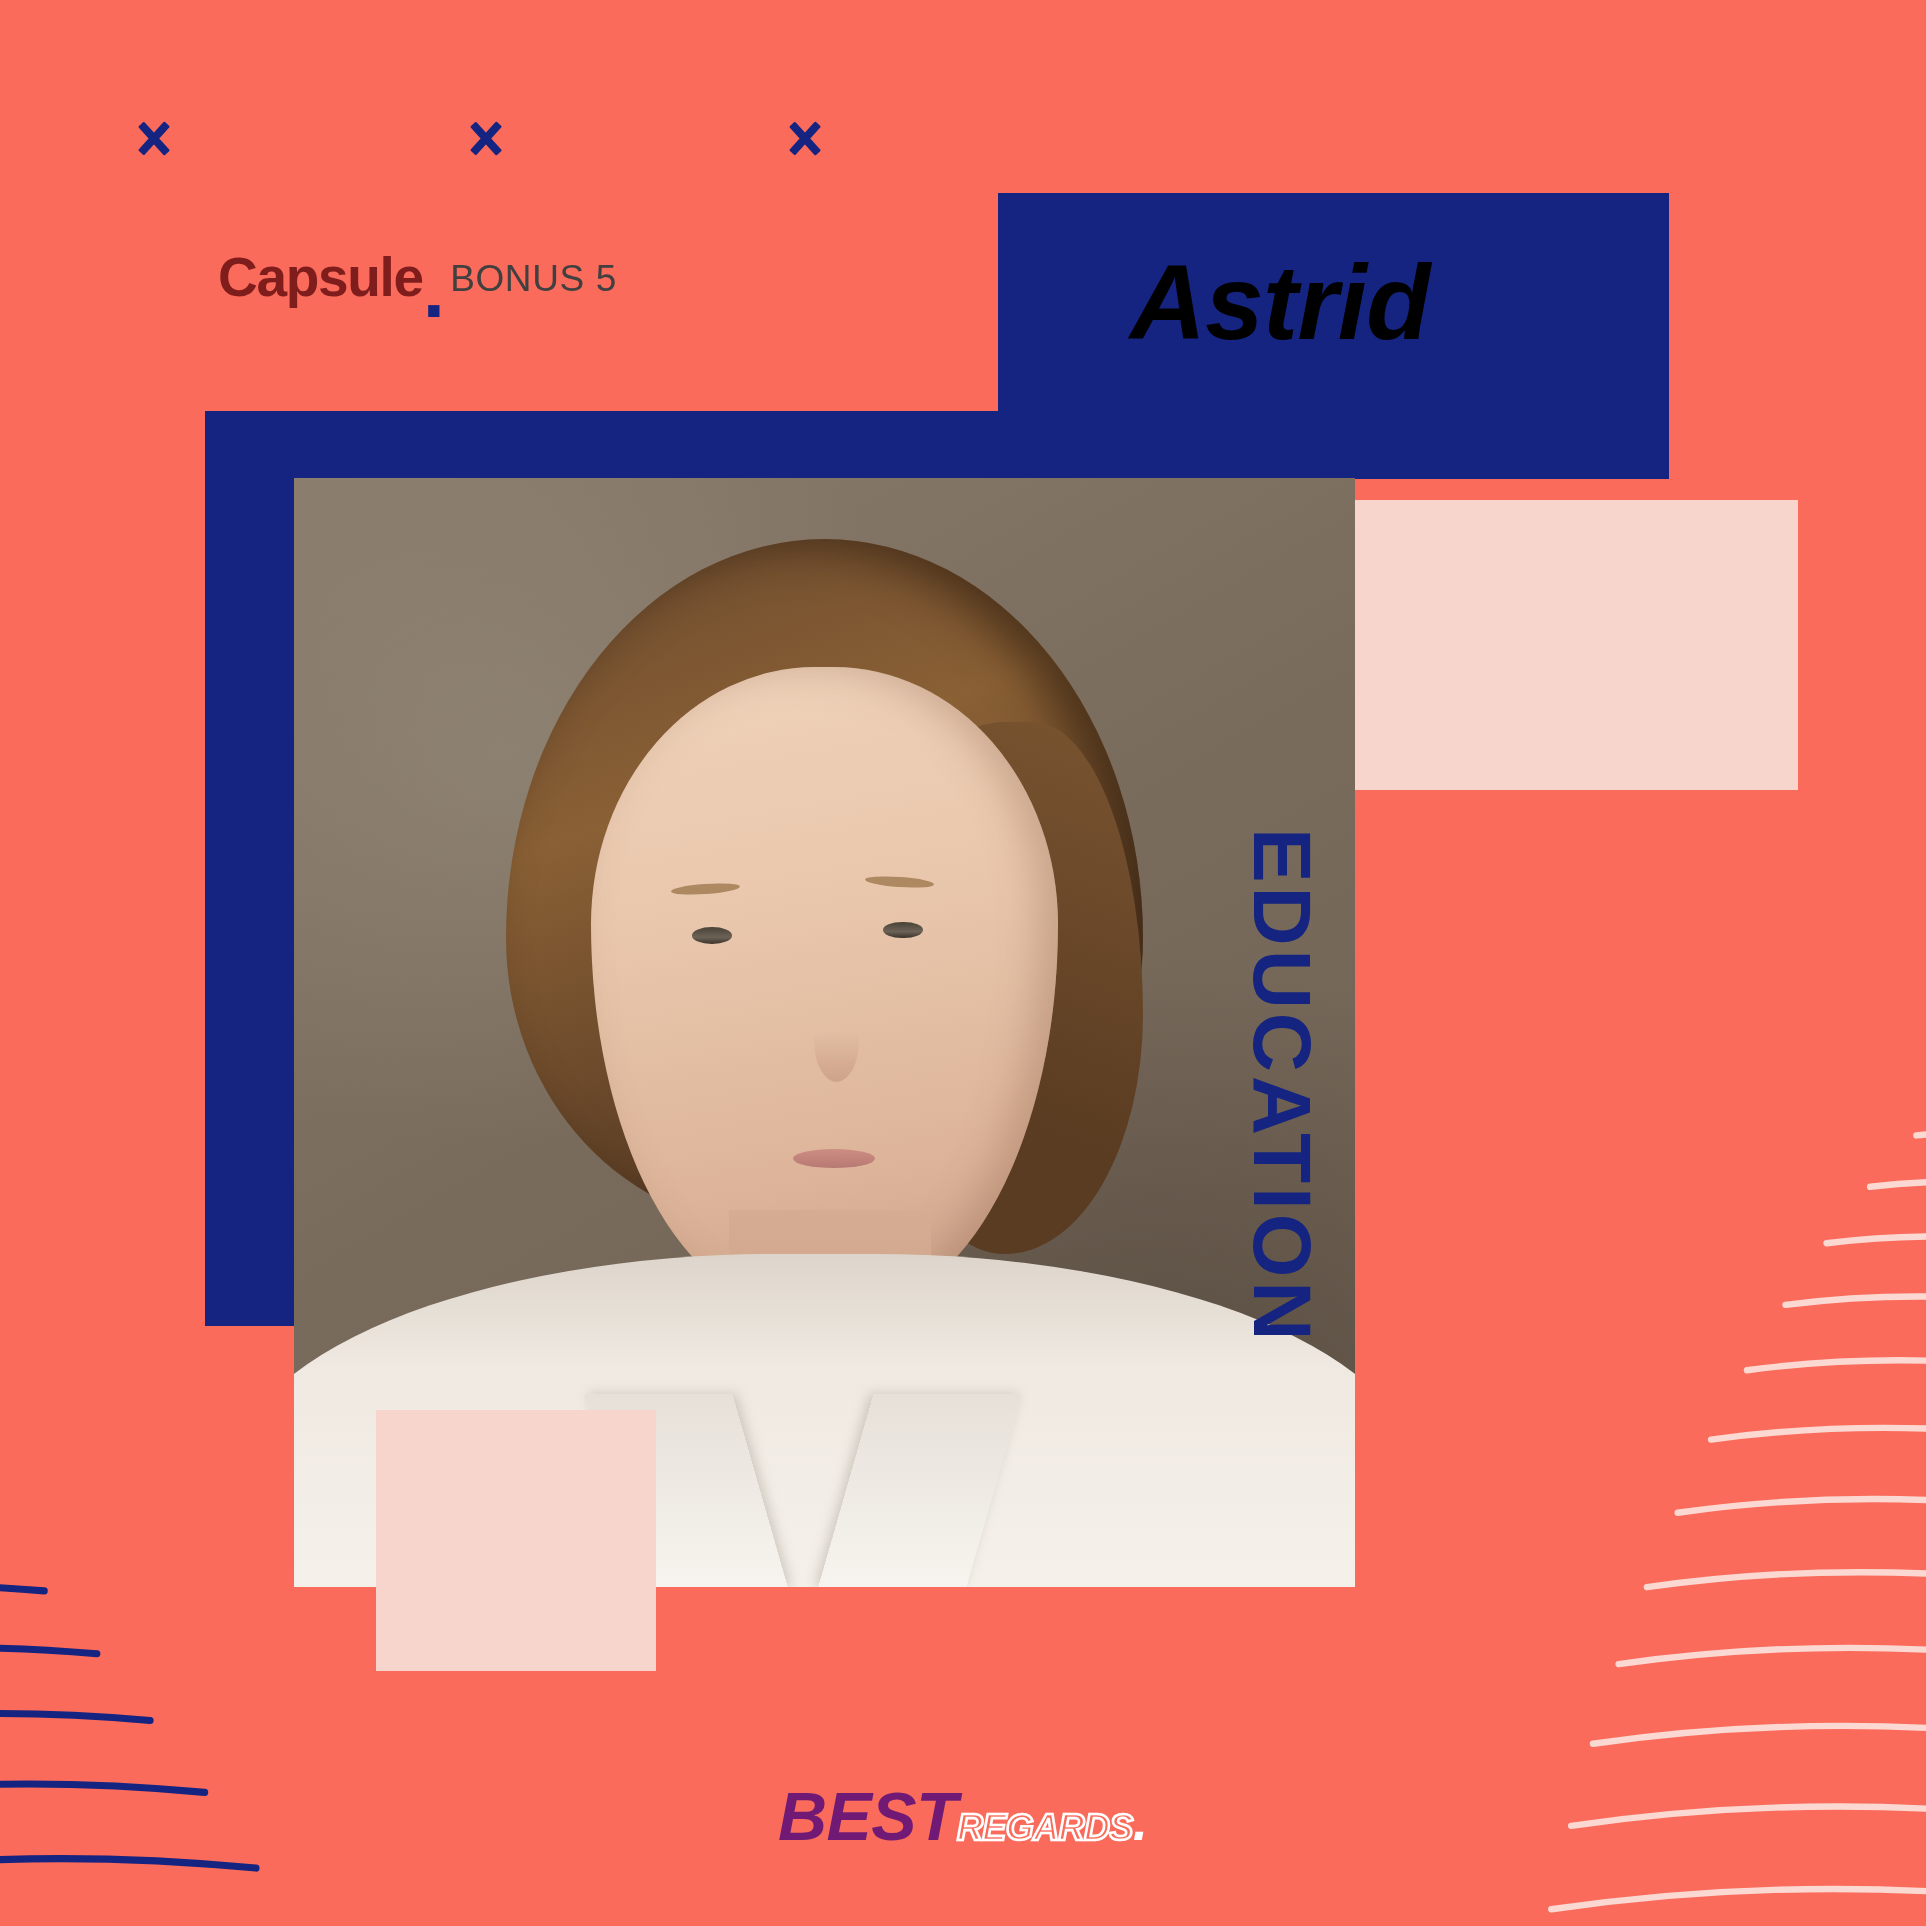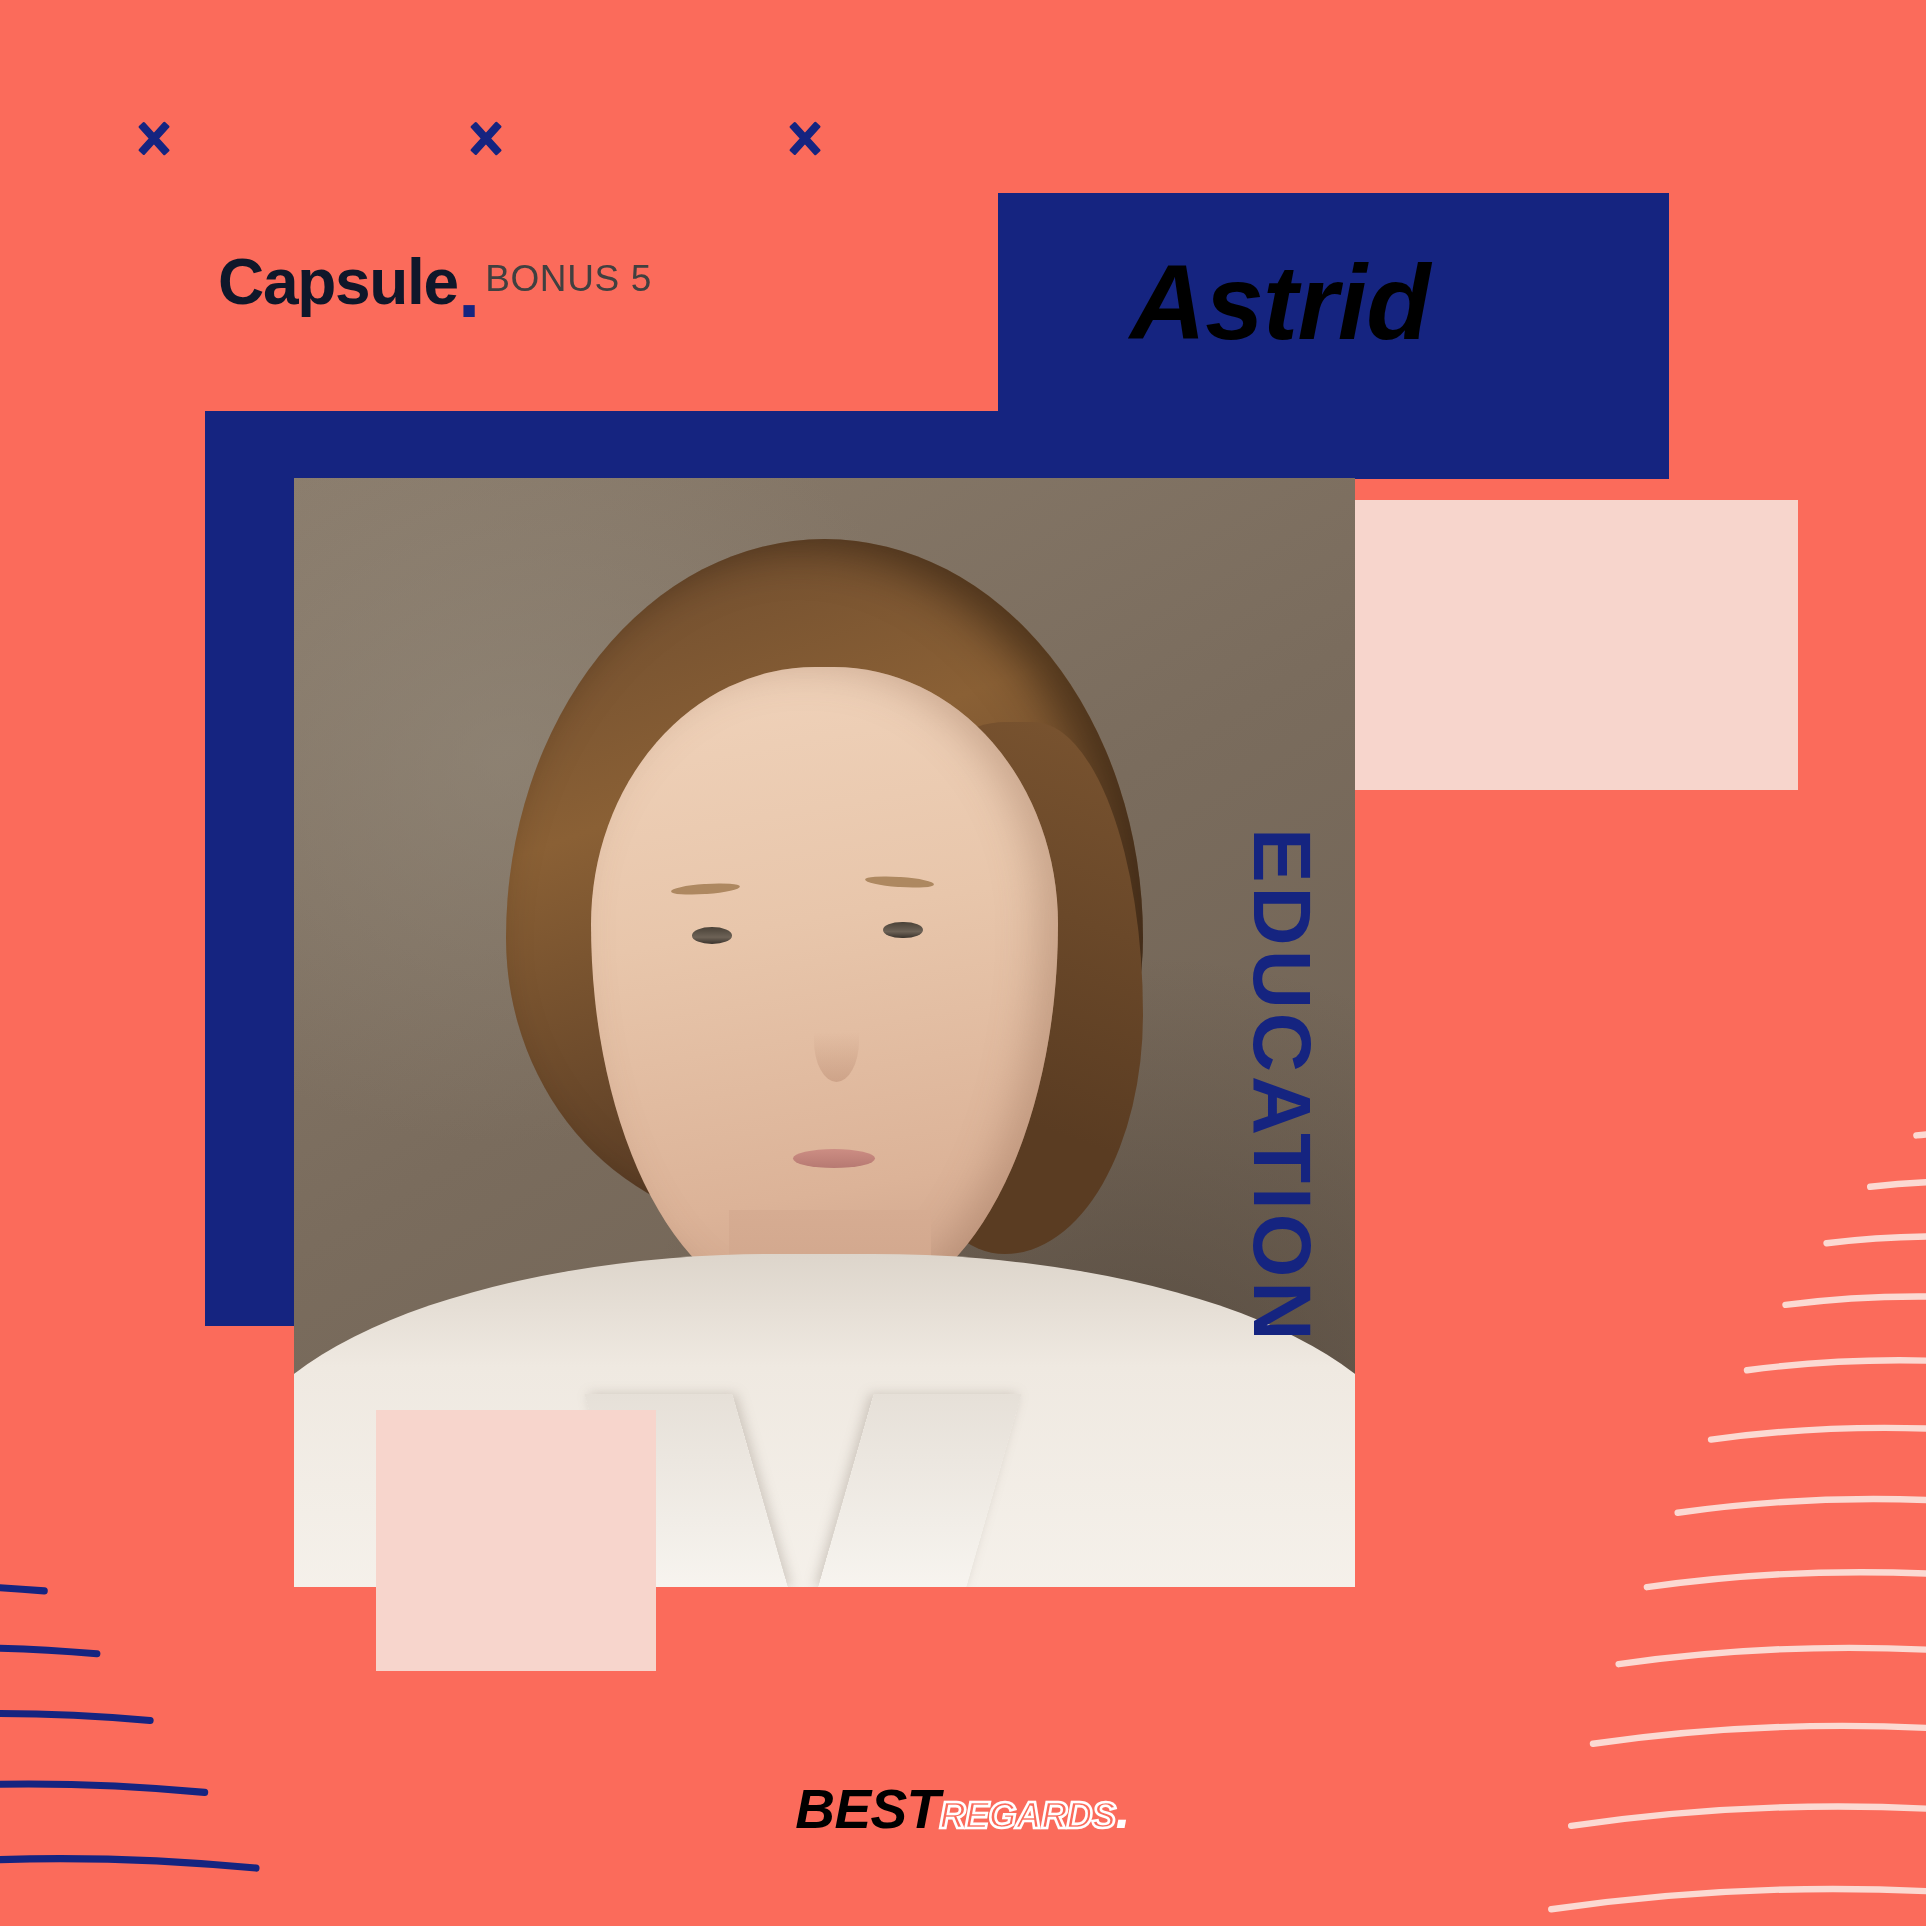--- a/index.html
+++ b/index.html
@@ -172,23 +172,23 @@
   }
 
   
   #capsule-wrap {
     position: absolute;
     left: 218px; top: 250px;
     display: flex;
     align-items: flex-start;
   }
   #capsule-title {
-    font-size: 64px;
-    font-weight: 700;
-    color: #0f172a;
+    font-size: 55px;
+    font-weight: 700;
+    color: #7f1d1d;
     letter-spacing: -1.3px;
     line-height: 1;
   }
   #capsule-dot {
     font-size: 80px;
     font-weight: 700;
     color: #152480;
     line-height: 1;
   }
   #bonus-label {
@@ -227,24 +227,24 @@
 
   #brand-logo {
     position: absolute;
     left: 0; right: 0;
     top: 1782px;
     text-align: center;
     line-height: 1;
     white-space: nowrap;
   }
   #brand-best {
-    font-size: 55px;
+    font-size: 68px;
     font-weight: 700;
     font-style: italic;
-    color: #000000;
+    color: #701a75;
     letter-spacing: -0.6px;
   }
   #brand-regards {
     font-size: 36px;
     font-weight: 700;
     font-style: italic;
     color: transparent;
     -webkit-text-stroke: 2.6px #FFFFFF;
     letter-spacing: -0.6px;
   }

